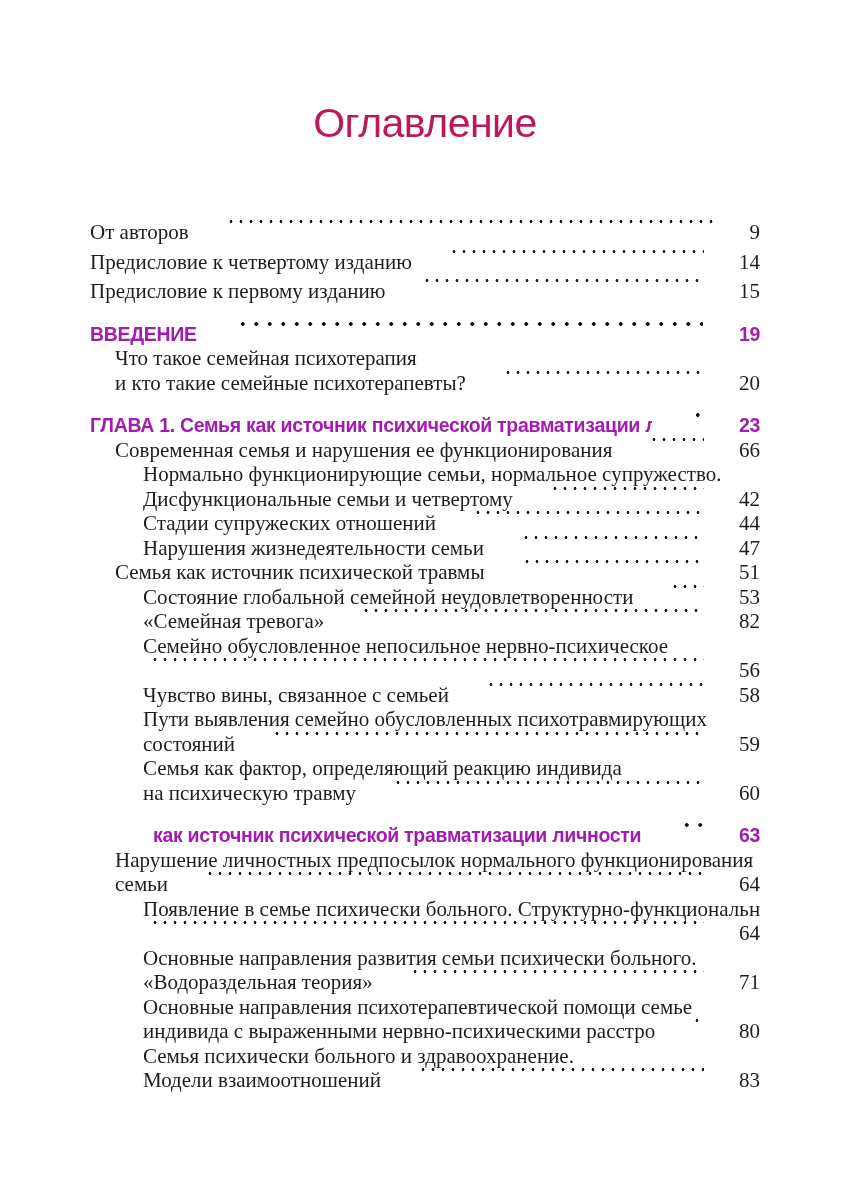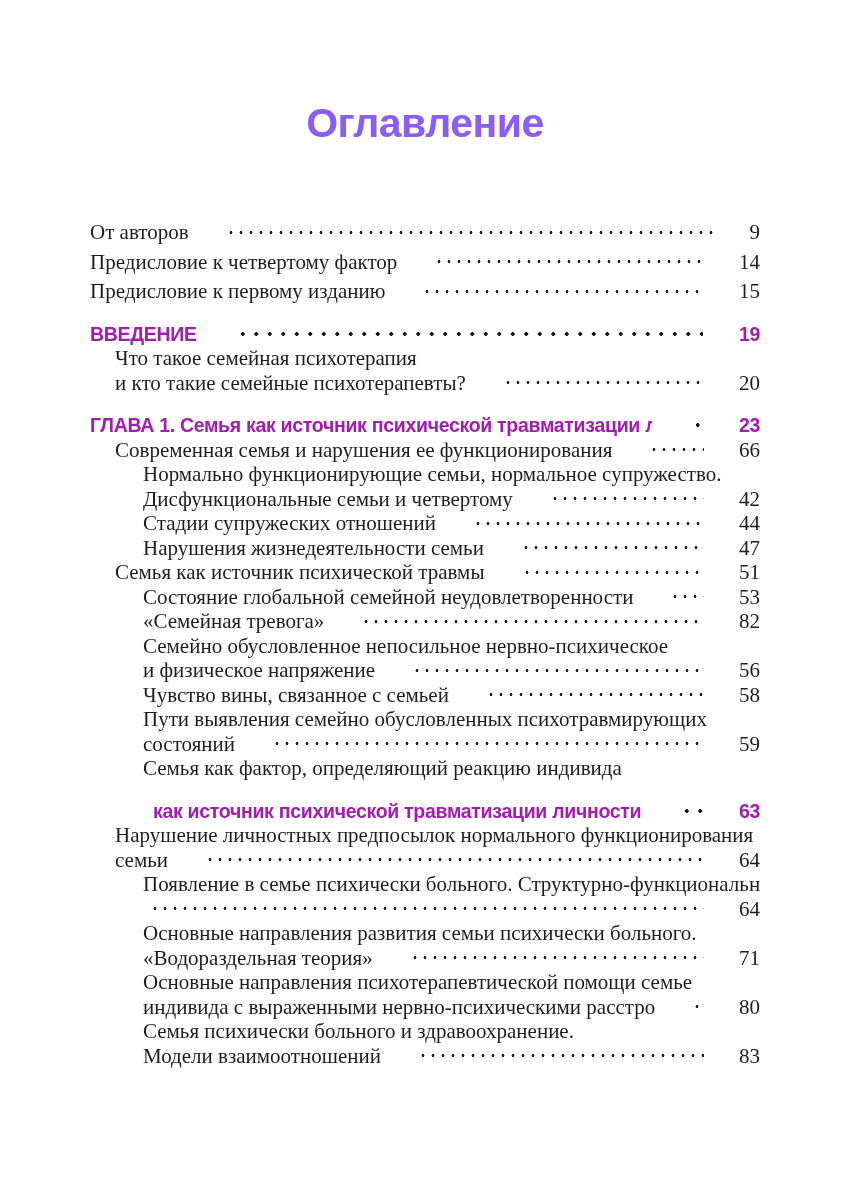--- a/index.html
+++ b/index.html
@@ -10,37 +10,37 @@
     background: #ffffff;
     overflow: hidden;
     color: #1d1d1d;
     font-family: "Liberation Serif", serif;
   }
   .title {
     margin: 0;
     padding-top: 100px;
     text-align: center;
     font-family: "Liberation Sans", sans-serif;
-    font-weight: 700;
+    font-weight: 400;
     font-size: 41px;
     letter-spacing: -0.5px;
-    color: #8b5cf6;
+    color: #be185d;
   }
   .toc {
     position: absolute;
     left: 90px;
     right: 90px;
     top: 220px;
   }
   .entry { margin-bottom: 0; }
   .toc > .entry:nth-child(-n+3) { margin-bottom: 5px; }
   .entry.gap { margin-top: 18px; }
   .line {
     display: flex;
-    align-items: center;
+    align-items: flex-start;
     line-height: 24.5px;
     font-size: 21px;
     white-space: nowrap;
     gap: 30px;
   }
   .entry.bold .line {
     font-family: "Liberation Sans", sans-serif;
     font-weight: 700;
     font-size: 19.5px;
     letter-spacing: -0.3px;
@@ -77,21 +77,21 @@
   <div class="toc">
       <div class="entry">
         <div class="line ind0">
           <span class="text">От авторов</span>
           <span class="leader"></span>
           <span class="pagenum">9</span>
         </div>
       </div>
       <div class="entry">
         <div class="line ind0">
-          <span class="text">Предисловие к четвертому фактор</span>
+          <span class="text">Предисловие к четвертому изданию</span>
           <span class="leader"></span>
           <span class="pagenum">14</span>
         </div>
       </div>
       <div class="entry">
         <div class="line ind0">
           <span class="text">Предисловие к первому изданию</span>
           <span class="leader"></span>
           <span class="pagenum">15</span>
         </div>
@@ -170,21 +170,20 @@
           <span class="text">«Семейная тревога»</span>
           <span class="leader"></span>
           <span class="pagenum">82</span>
         </div>
       </div>
       <div class="entry">
         <div class="line ind2">
           <span class="text">Семейно обусловленное непосильное нервно-психическое</span>
         </div>
         <div class="line ind2">
-          <span class="text">и физическое напряжение</span>
           <span class="leader"></span>
           <span class="pagenum">56</span>
         </div>
       </div>
       <div class="entry">
         <div class="line ind2">
           <span class="text">Чувство вины, связанное с семьей</span>
           <span class="leader"></span>
           <span class="pagenum">58</span>
         </div>
@@ -195,20 +194,25 @@
         </div>
         <div class="line ind2">
           <span class="text">состояний</span>
           <span class="leader"></span>
           <span class="pagenum">59</span>
         </div>
       </div>
       <div class="entry">
         <div class="line ind2">
           <span class="text">Семья как фактор, определяющий реакцию индивида</span>
+        </div>
+        <div class="line ind2">
+          <span class="text">на психическую травму</span>
+          <span class="leader"></span>
+          <span class="pagenum">60</span>
         </div>
       </div>
       <div class="entry bold gap">
         <div class="line ind3">
           <span class="text">как источник психической травматизации личности</span>
           <span class="leader"></span>
           <span class="pagenum">63</span>
         </div>
       </div>
       <div class="entry">

